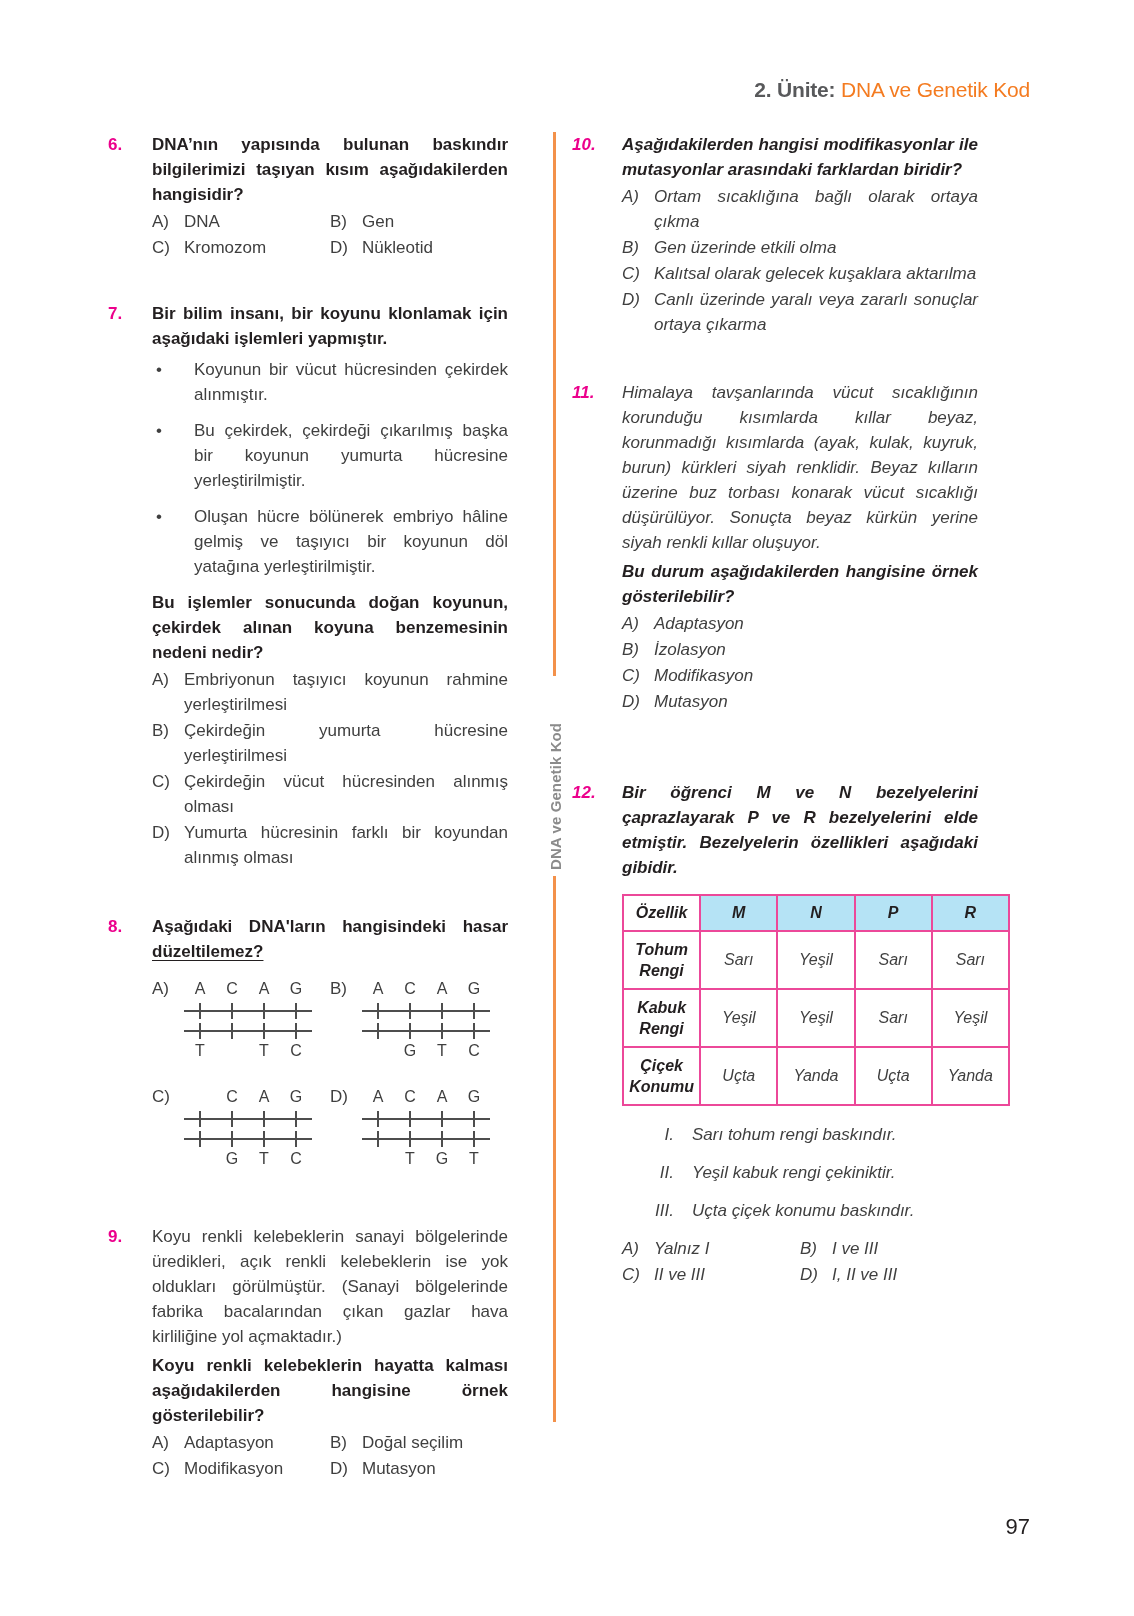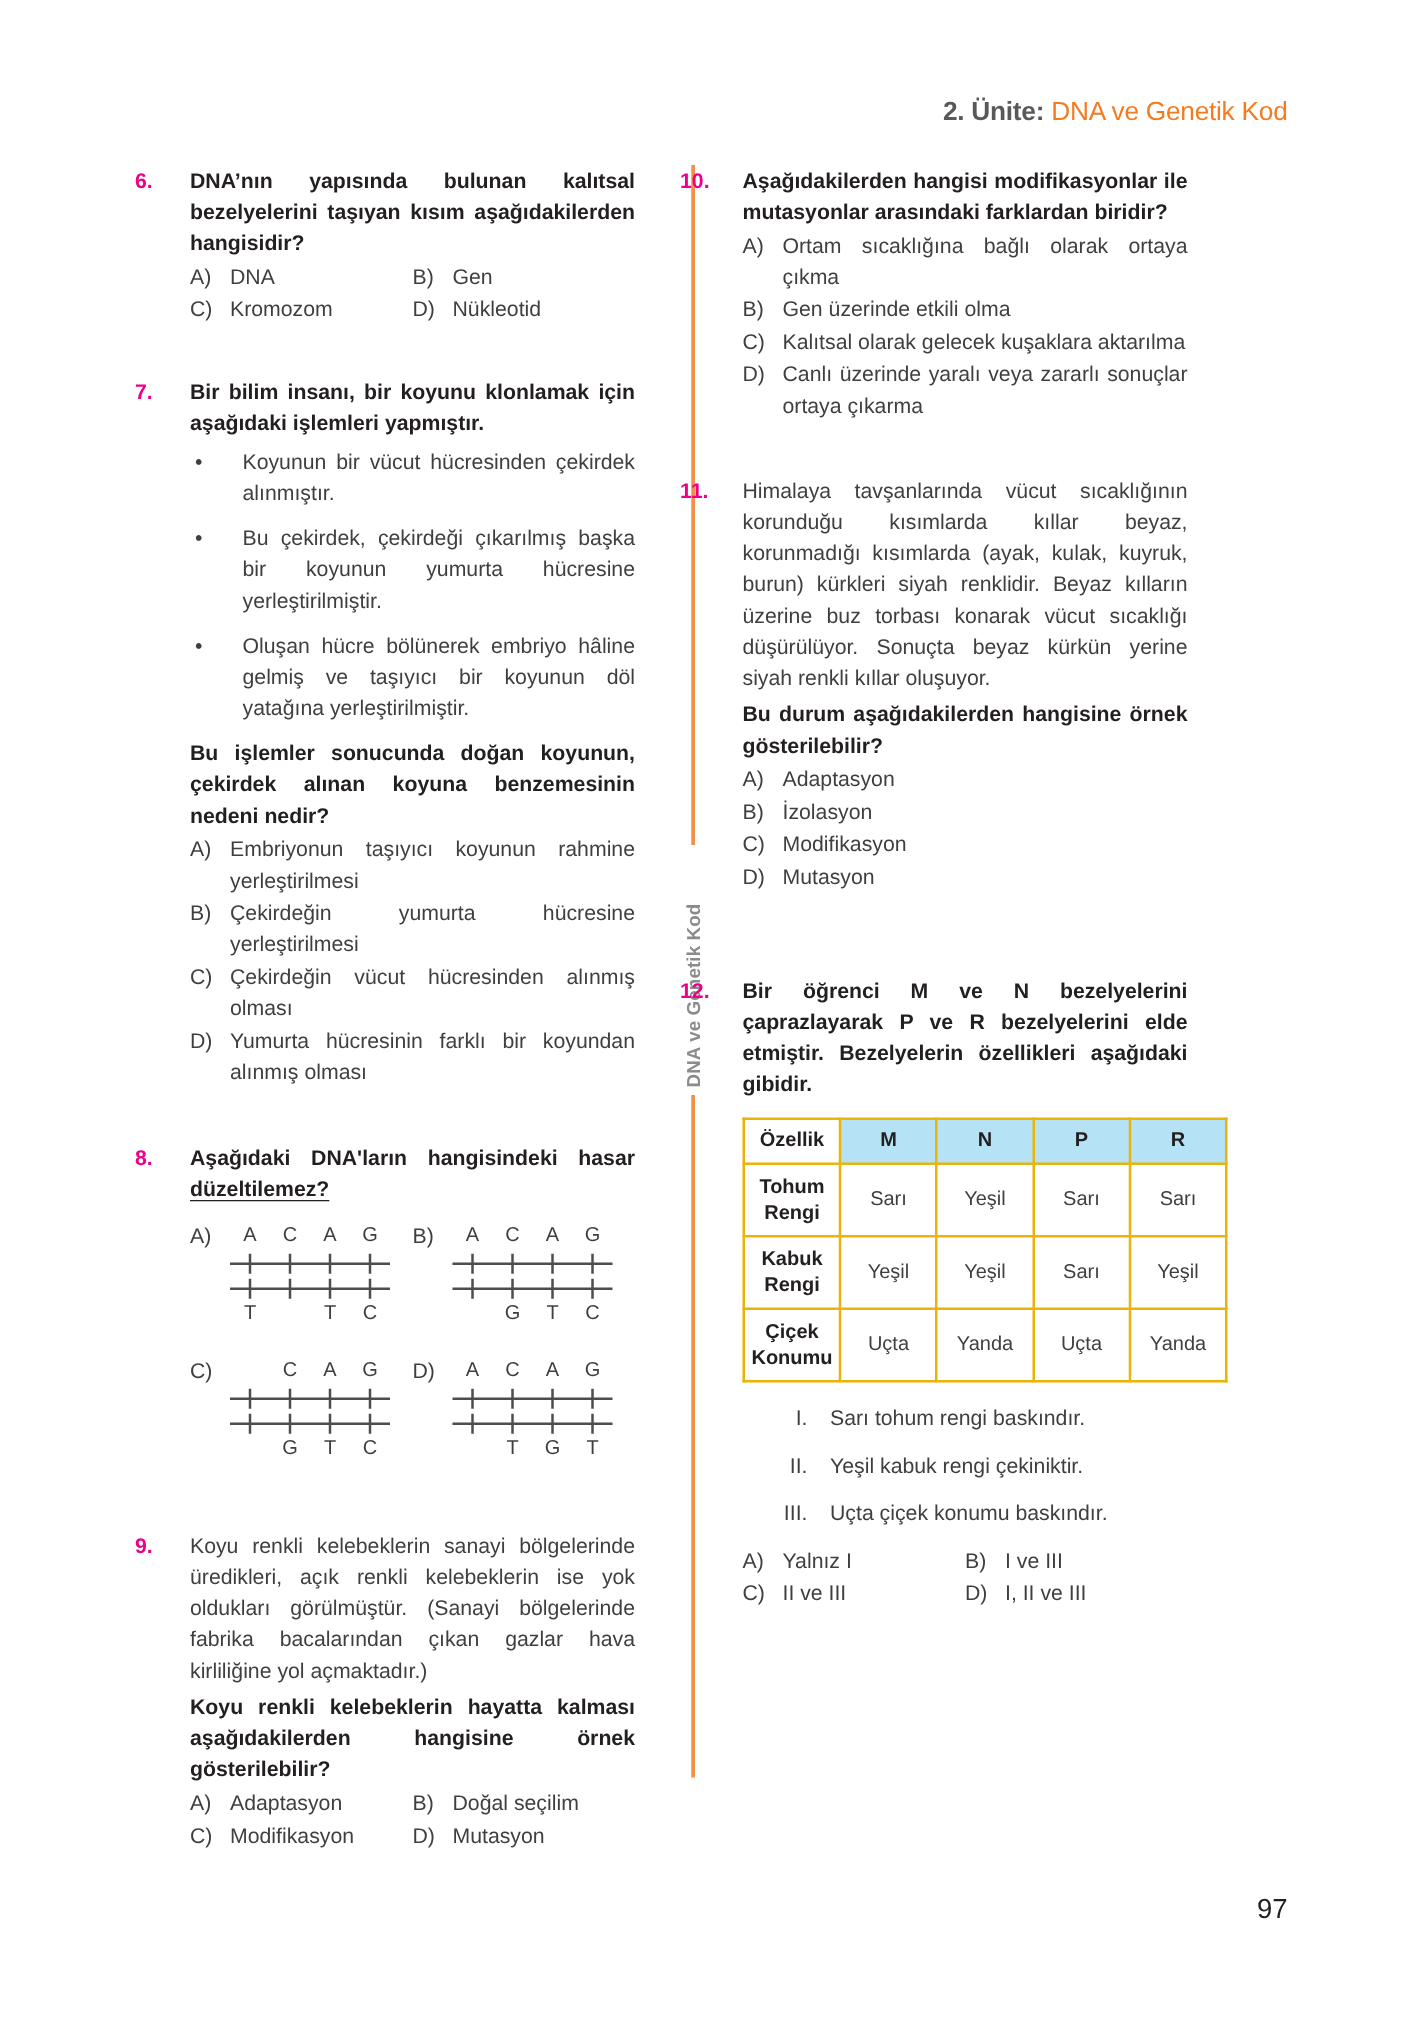--- a/index.html
+++ b/index.html
@@ -70,21 +70,21 @@
     line-height: 16px;
   }
 
   
   .col {
     position: absolute;
     top: 132px;
     width: 400px;
   }
   .col-left  { left: 108px; }
-  .col-right { left: 550px; }
+  .col-right { left: 578px; font-style: italic; }
 
   
   .q {
     position: relative;
     padding-left: 44px;
     margin-bottom: 26px;
   }
   .qnum {
     position: absolute;
     left: 0;
@@ -237,21 +237,21 @@
   }
 
   
   .tbl-wrap { margin: 14px 0 6px 0; }
   table.peas {
     border-collapse: collapse;
     width: 388px;
     table-layout: fixed;
   }
   table.peas th, table.peas td {
-    border: 2px solid #eab308;
+    border: 2px solid #ec4899;
     text-align: center;
     font-size: 16px;
     color: #3f3f3f;
     padding: 7px 2px;
     height: 40px;
     vertical-align: middle;
   }
   table.peas th {
     background: #b5e3f5;
     font-weight: bold;
@@ -289,21 +289,21 @@
   </div>
 
   <div class="divider"></div>
   <div class="vrule-gap"></div>
   <div class="vlabel">DNA ve Genetik Kod</div>
 
   <div class="col col-left">
 
     <div class="q">
       <div class="qnum">6.</div>
-      <div class="stem">DNA’nın yapısında bulunan kalıtsal bezelyelerini taşıyan kısım aşağıdakilerden hangisidir?</div>
+      <div class="stem">DNA’nın yapısında bulunan baskındır bilgilerimizi taşıyan kısım aşağıdakilerden hangisidir?</div>
       <div class="opts two-col">
         <div class="opt">
           <span class="lab">A)</span>
           <span>DNA</span>
         </div>
         <div class="opt">
           <span class="lab">B)</span>
           <span>Gen</span>
         </div>
         <div class="opt">

